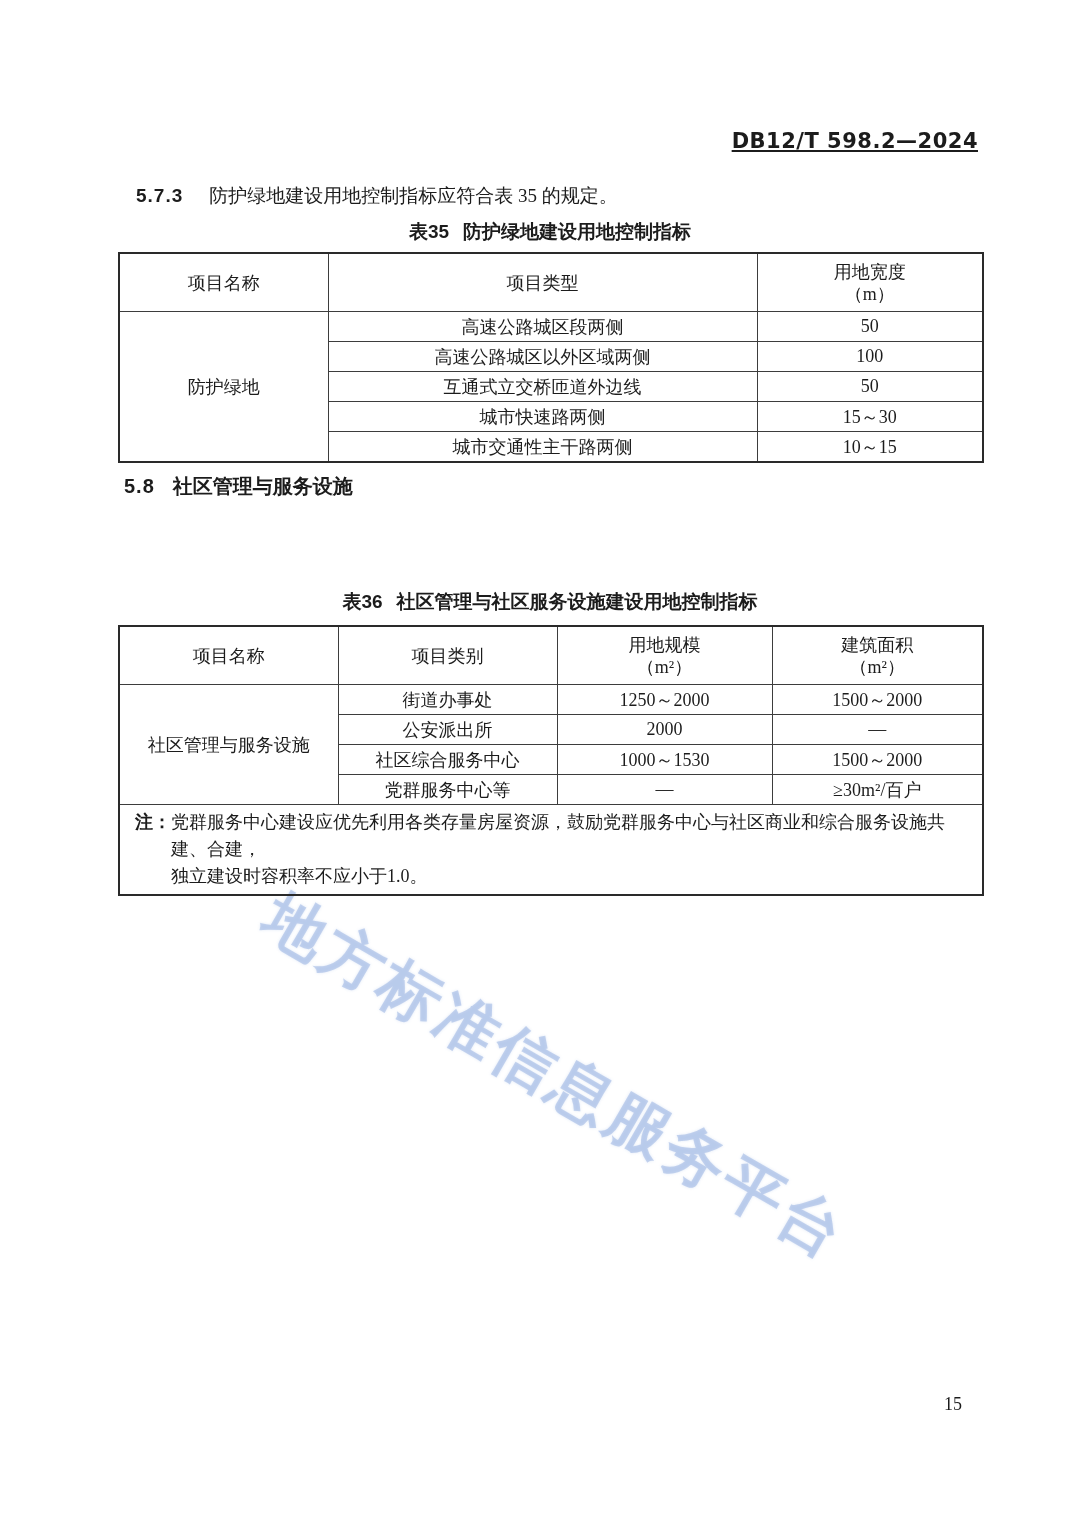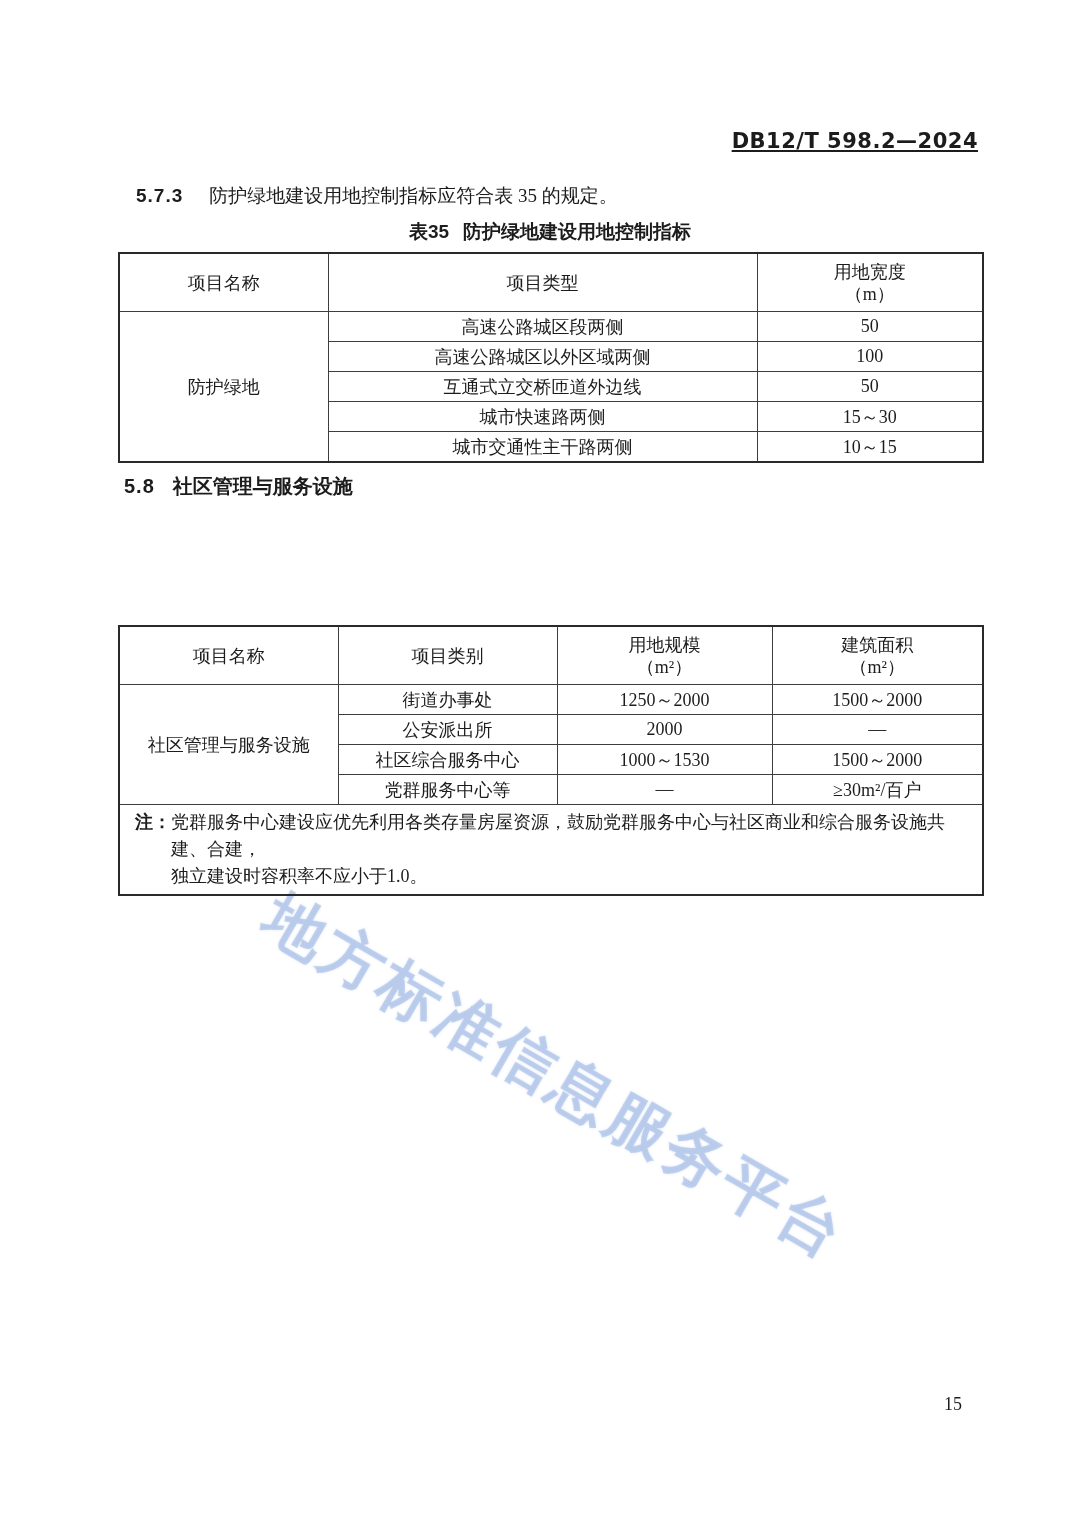--- a/index.html
+++ b/index.html
@@ -141,20 +141,23 @@
       </tr>
     </tbody>
   </table>
 
   <p class="heading" style="top:473px">
     <span class="pnum">5.8</span><span>社区管理与服务设施</span>
   </p>
 
 
 
+  <div class="tbl-title" style="top:589px">
+    <span class="tlabel">表36</span><span>社区管理与社区服务设施建设用地控制指标</span>
+  </div>
 
   <table class="tbl" style="top:625px">
     <colgroup>
         <col style="width:219px">
         <col style="width:219px">
         <col style="width:215px">
         <col style="width:211px">
       </colgroup>
     <tbody>
       <tr class="head">

